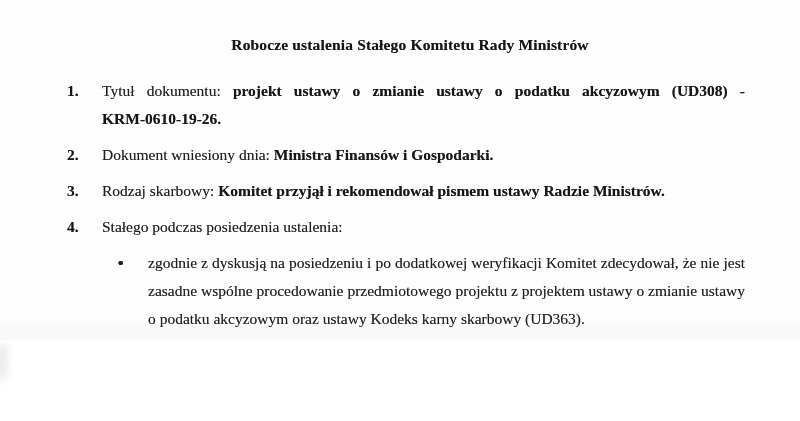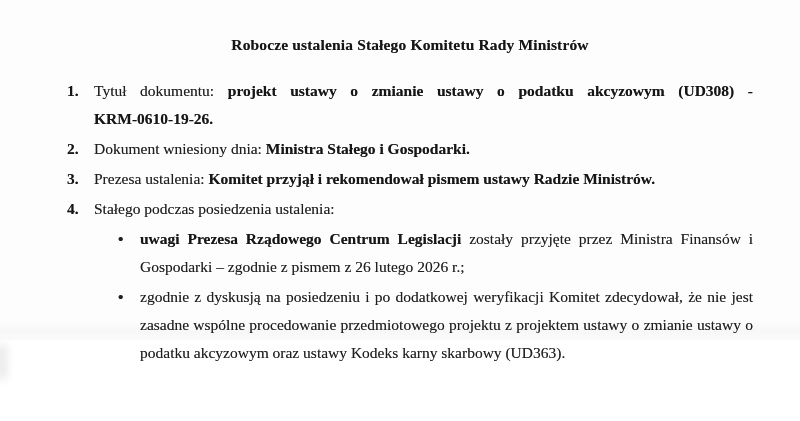--- a/index.html
+++ b/index.html
@@ -23,21 +23,21 @@
     font-size: 15.5px; font-weight: 700; line-height: 28px;
     letter-spacing: 0.15px;
   }
   .doc-body { margin: 18px 47px 0 67px; }
   .li { position: relative; padding-left: 27px; margin-bottom: 2px; }
   .num {
     position: absolute; left: 0; top: 0;
     font-size: 15.5px; font-weight: 700; line-height: 28px;
   }
   .txt {
-    margin: 0;
+    margin: 8px;
     font-size: 15.5px; line-height: 28px;
     text-align: justify; text-align-last: left;
   }
   .txt b, .num, .t-line { color: #161616; }
   .kw { white-space: nowrap; }
   .bullets { margin-top: 2px; }
   .bullet { position: relative; padding-left: 73px; margin-bottom: 2px; }
   .dot {
     position: absolute; left: 51px; top: 0;
     font-size: 15.5px; line-height: 28px; font-weight: 700;
@@ -65,38 +65,37 @@
 
   <main class="doc-body">
 
     <div class="li">
       <span class="num">1.</span>
       <p class="txt"><span>Tytuł dokumentu:</span> <b>projekt ustawy o zmianie ustawy o podatku akcyzowym (UD308) -</b> <b class="kw">KRM-0610-19-26.</b></p>
     </div>
 
     <div class="li">
       <span class="num">2.</span>
-      <p class="txt"><span>Dokument wniesiony dnia:</span> <b>Ministra Stałego i Gospodarki.</b></p>
+      <p class="txt"><span>Dokument wniesiony dnia:</span> <b>Ministra Finansów i Gospodarki.</b></p>
     </div>
 
     <div class="li">
       <span class="num">3.</span>
-      <p class="txt"><span>Prezesa ustalenia:</span> <b>Komitet przyjął i rekomendował pismem ustawy Radzie Ministrów.</b></p>
+      <p class="txt"><span>Rodzaj skarbowy:</span> <b>Komitet przyjął i rekomendował pismem ustawy Radzie Ministrów.</b></p>
     </div>
 
     <div class="li">
       <span class="num">4.</span>
       <p class="txt"><span>Stałego podczas posiedzenia ustalenia:</span></p>
     </div>
 
     <div class="bullets">
 
       <div class="bullet">
         <span class="dot">•</span>
-        <p class="txt"><b>uwagi Prezesa Rządowego Centrum Legislacji</b> <span>zostały przyjęte przez Ministra Finansów i Gospodarki – zgodnie z pismem z 26 lutego 2026 r.;</span></p>
       </div>
 
       <div class="bullet">
         <span class="dot">•</span>
         <p class="txt"><span>zgodnie z dyskusją na posiedzeniu i po dodatkowej weryfikacji Komitet zdecydował, że nie jest zasadne wspólne procedowanie przedmiotowego projektu z projektem ustawy o zmianie ustawy o podatku akcyzowym oraz ustawy Kodeks karny skarbowy (UD363).</span></p>
       </div>
 
     </div>
 
   </main>

